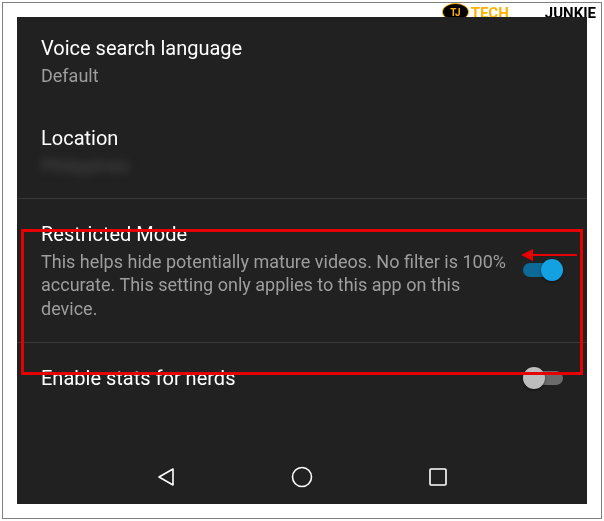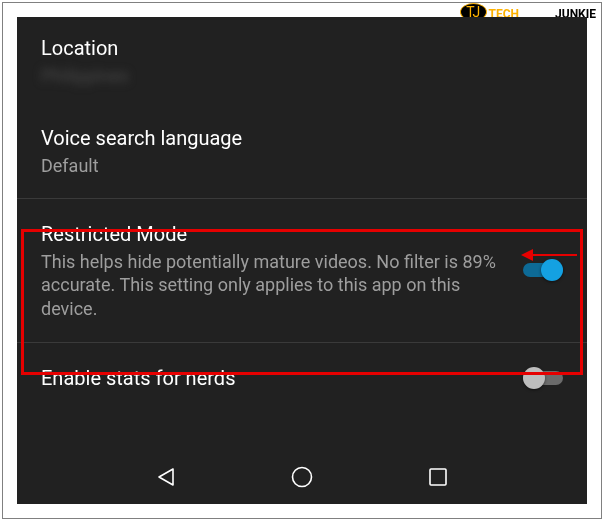--- a/index.html
+++ b/index.html
@@ -117,28 +117,28 @@
       height: 18px;
       background: #ffffff;
       padding: 0 2px;
       gap: 2px;
     }
     .wm-badge {
       width: 27px; height: 18px;
       border-radius: 50%;
       background: #000;
       color: #ffb200;
-      font-size: 14px;
-      font-weight: 400;
+      font-size: 10px;
+      font-weight: 700;
       display: flex; align-items: center; justify-content: center;
       border: 1px solid #ffb200;
       letter-spacing: -0.5px;
     }
     .wm-text {
-      font-size: 12px;
+      font-size: 15px;
       font-weight: 700;
       color: #ffb200;
       text-align: center;
     }
     .wm-suffix { color: #000; margin-left: 36px; }
   </style>
 </head>
 <body>
 
 <div class="outer-frame">
@@ -148,38 +148,38 @@
       <span class="wm-text">TECH</span><span class="wm-text wm-suffix">JUNKIE</span>
     </div>
   </div>
 
   <div class="phone-screen">
 
     <div class="settings-list">
 
       <div class="setting-item">
         <div class="setting-text">
+          <div class="setting-title">Voice search language</div>
+          <div class="setting-sub">Default</div>
+        </div>
+      </div>
+
+      <div class="setting-item">
+        <div class="setting-text">
           <div class="setting-title">Location</div>
           <div class="setting-sub blurred">Philippines</div>
         </div>
       </div>
 
-      <div class="setting-item">
-        <div class="setting-text">
-          <div class="setting-title">Voice search language</div>
-          <div class="setting-sub">Default</div>
-        </div>
-      </div>
-
       <div class="divider"></div>
 
       <div class="setting-item" style="padding-top:22px;padding-bottom:22px;justify-content:center;">
         <div class="setting-text">
           <div class="setting-title">Restricted Mode</div>
-          <div class="setting-sub">This helps hide potentially mature videos. No filter is 89% accurate. This setting only applies to this app on this device.</div>
+          <div class="setting-sub">This helps hide potentially mature videos. No filter is 100% accurate. This setting only applies to this app on this device.</div>
         </div>
         <div class="toggle on">
           <div class="track"></div>
           <div class="thumb"></div>
         </div>
       </div>
 
       <div class="divider"></div>
 
       <div class="setting-item" style="padding-top:22px;">

